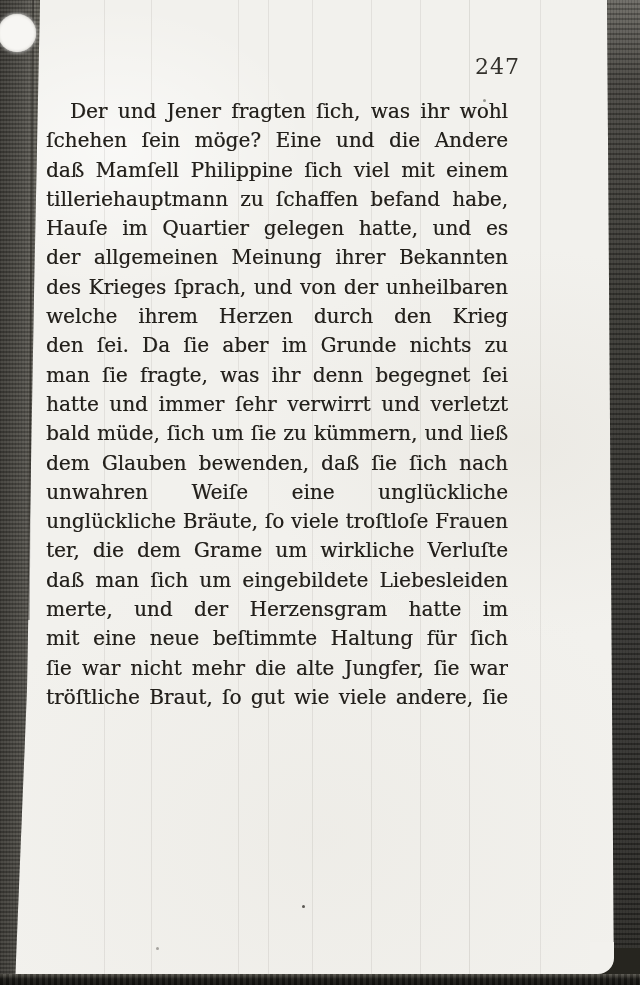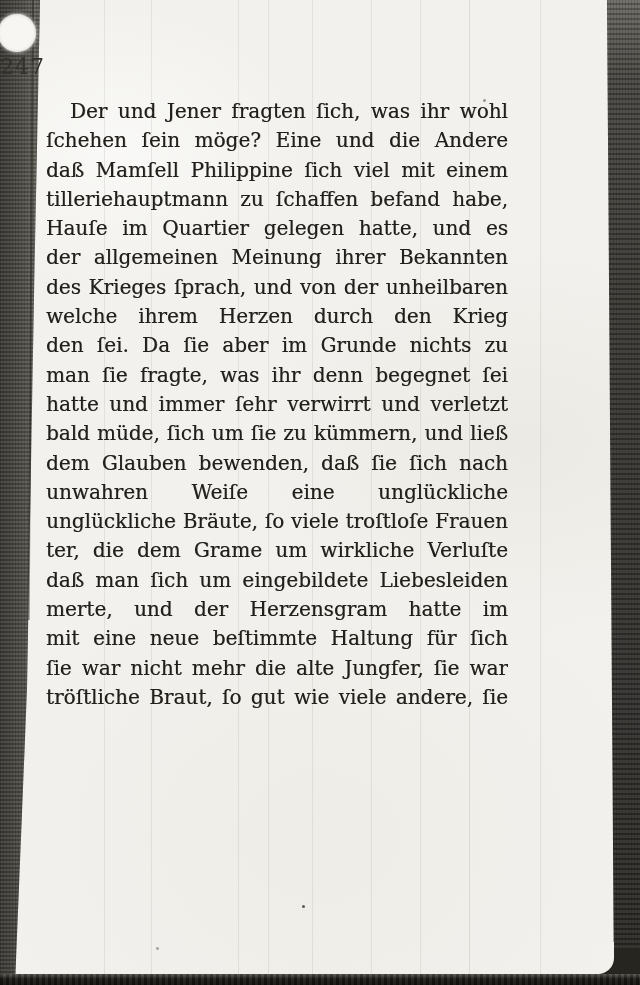--- a/index.html
+++ b/index.html
@@ -50,21 +50,21 @@
       linear-gradient(180deg,#5a5850 0,#1d1c18 45%,#141310 100%);
   }
   
   .corner-patch{left:596px;top:948px;width:44px;height:37px;background:#26251f;}
   .corner-paper{left:590px;top:942px;width:24px;height:32px;background:#f2f1ed;border-bottom-right-radius:16px;}
   
   .streak{top:0;width:1px;height:974px;background:rgba(100,95,85,0.11);}
   .speck{width:3px;height:3px;border-radius:50%;background:rgba(40,38,32,0.75);}
   
   .pageno{
-    left:0;top:54px;width:520px;text-align:left;
+    left:0;top:54px;width:520px;text-align:right;
     font-size:22px;letter-spacing:1px;color:#33312c;
   }
   
   .text{
     left:46px;top:97px;width:462px;
     font-size:20px;color:#221f1a;
     text-shadow:0.4px 0 0 rgba(30,28,24,0.55);
   }
   .ln{
     display:block;height:29.3px;line-height:29.3px;overflow:hidden;

